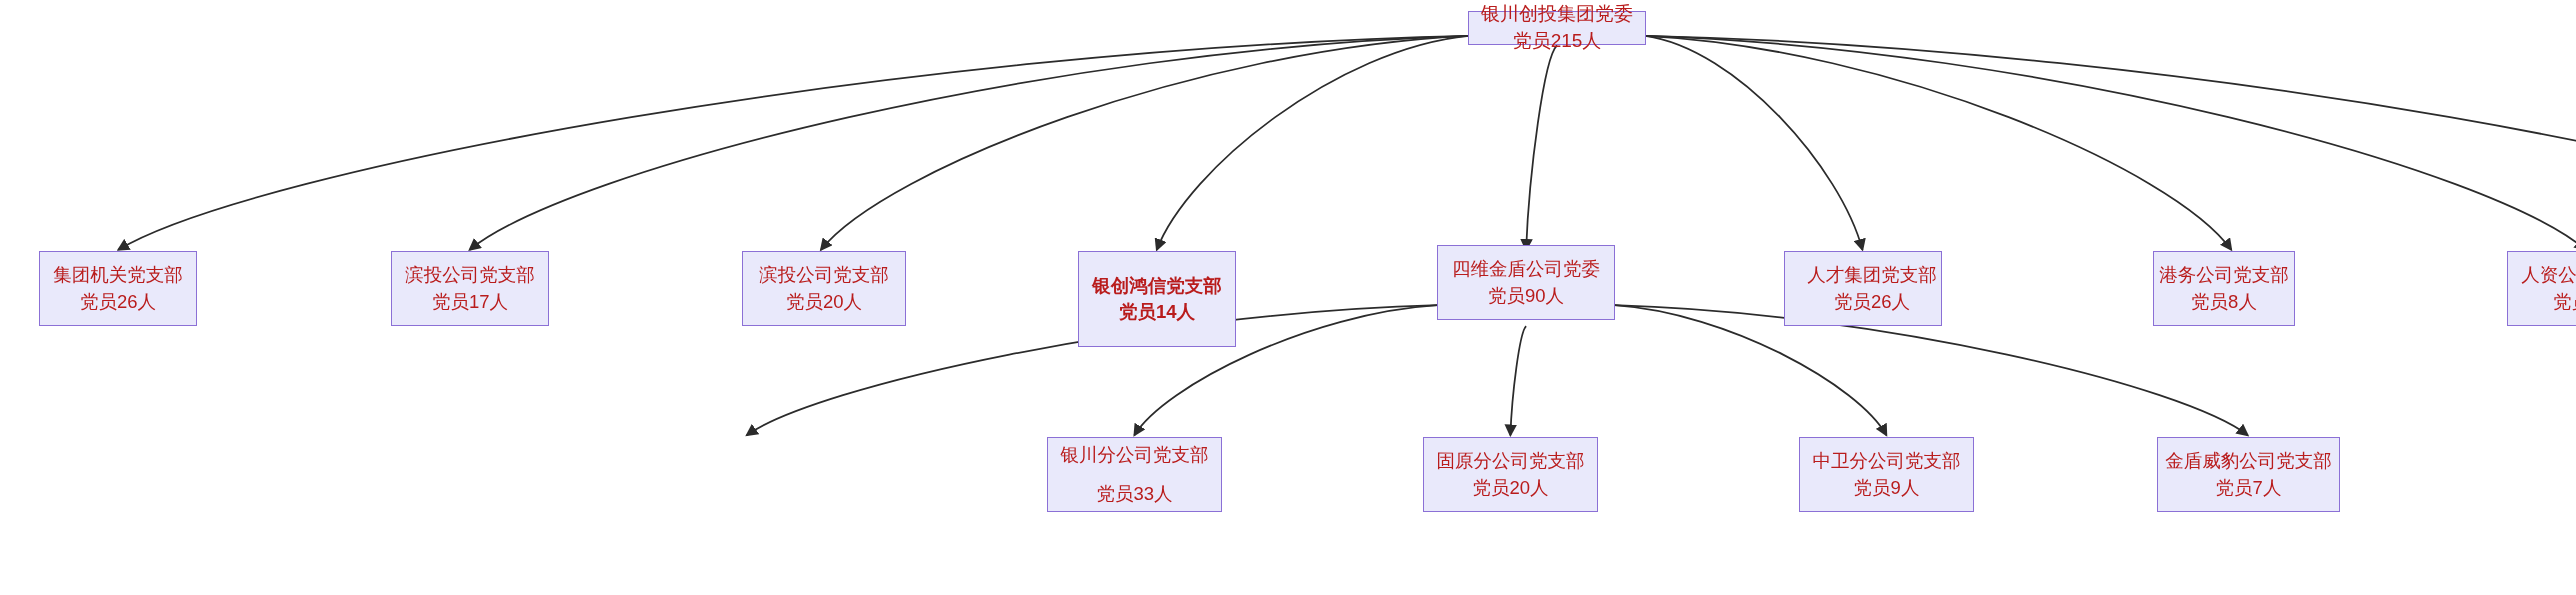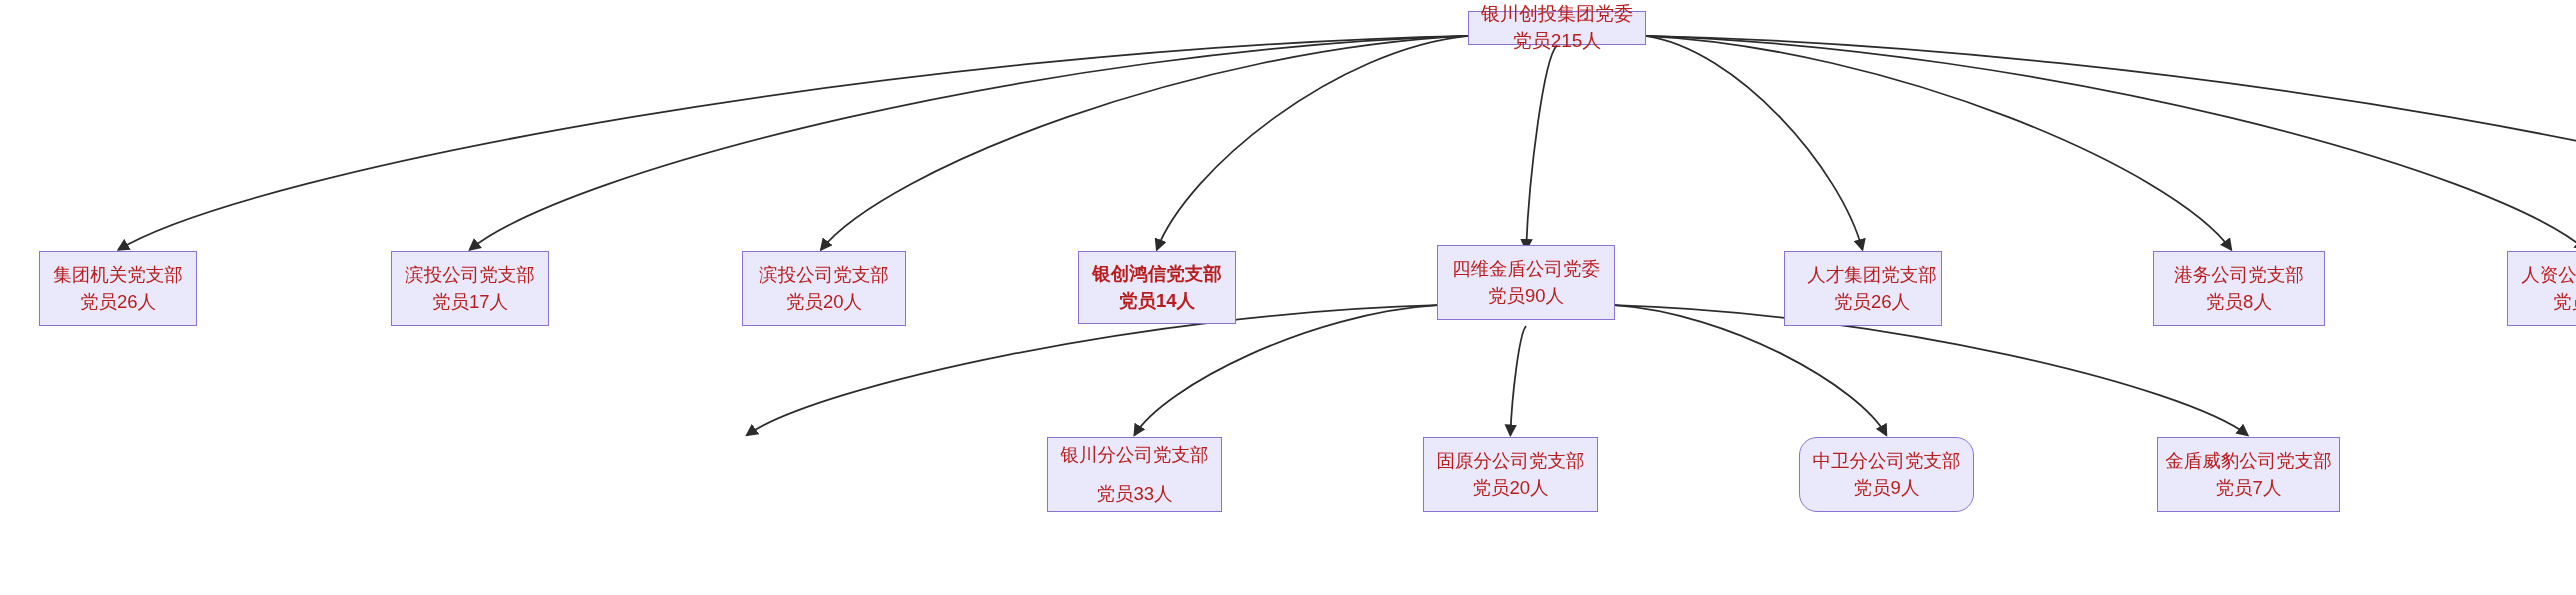--- a/index.html
+++ b/index.html
@@ -57,49 +57,49 @@
         <span class="ln">党员26人</span>
       </div>
       <div class="node r2" style="left: 391px; top: 251px; width: 158px; height: 75px;">
         <span class="ln">滨投公司党支部</span>
         <span class="ln">党员17人</span>
       </div>
       <div class="node r2" style="left: 742px; top: 251px; width: 164px; height: 75px;">
         <span class="ln">滨投公司党支部</span>
         <span class="ln">党员20人</span>
       </div>
-      <div class="node r2 bold" style="left: 1078px; top: 251px; width: 158px; height: 73px;">
+      <div class="node r2 bold" style="left: 1078px; top: 251px; width: 158px; height: 96px;">
         <span class="ln">银创鸿信党支部</span>
         <span class="ln">党员14人</span>
       </div>
       <div class="node r2" style="left: 1437px; top: 245px; width: 178px; height: 75px;">
         <span class="ln">四维金盾公司党委</span>
         <span class="ln">党员90人</span>
       </div>
       <div class="node r2" style="left: 1784px; top: 251px; width: 158px; height: 75px; padding-left: 18px;">
         <span class="ln">人才集团党支部</span>
         <span class="ln">党员26人</span>
       </div>
-      <div class="node r2" style="left: 2153px; top: 251px; width: 172px; height: 75px;">
+      <div class="node r2" style="left: 2153px; top: 251px; width: 142px; height: 75px;">
         <span class="ln">港务公司党支部</span>
         <span class="ln">党员8人</span>
       </div>
       <div class="node r2" style="left: 2507px; top: 251px; width: 158px; height: 75px;">
         <span class="ln">人资公司党支部</span>
         <span class="ln">党员5人</span>
       </div>
       <div class="node r3" style="left: 1047px; top: 437px; width: 175px; height: 75px; gap: 13px;">
         <span class="ln">银川分公司党支部</span>
         <span class="ln">党员33人</span>
       </div>
       <div class="node r3" style="left: 1423px; top: 437px; width: 175px; height: 75px;">
         <span class="ln">固原分公司党支部</span>
         <span class="ln">党员20人</span>
       </div>
-      <div class="node r3" style="left: 1799px; top: 437px; width: 175px; height: 75px; border-radius: 18px;">
+      <div class="node r3" style="left: 1799px; top: 437px; width: 175px; height: 75px;">
         <span class="ln">中卫分公司党支部</span>
         <span class="ln">党员9人</span>
       </div>
       <div class="node r3" style="left: 2157px; top: 437px; width: 183px; height: 75px;">
         <span class="ln">金盾威豹公司党支部</span>
         <span class="ln">党员7人</span>
       </div>
     </div>
 </div>
 

